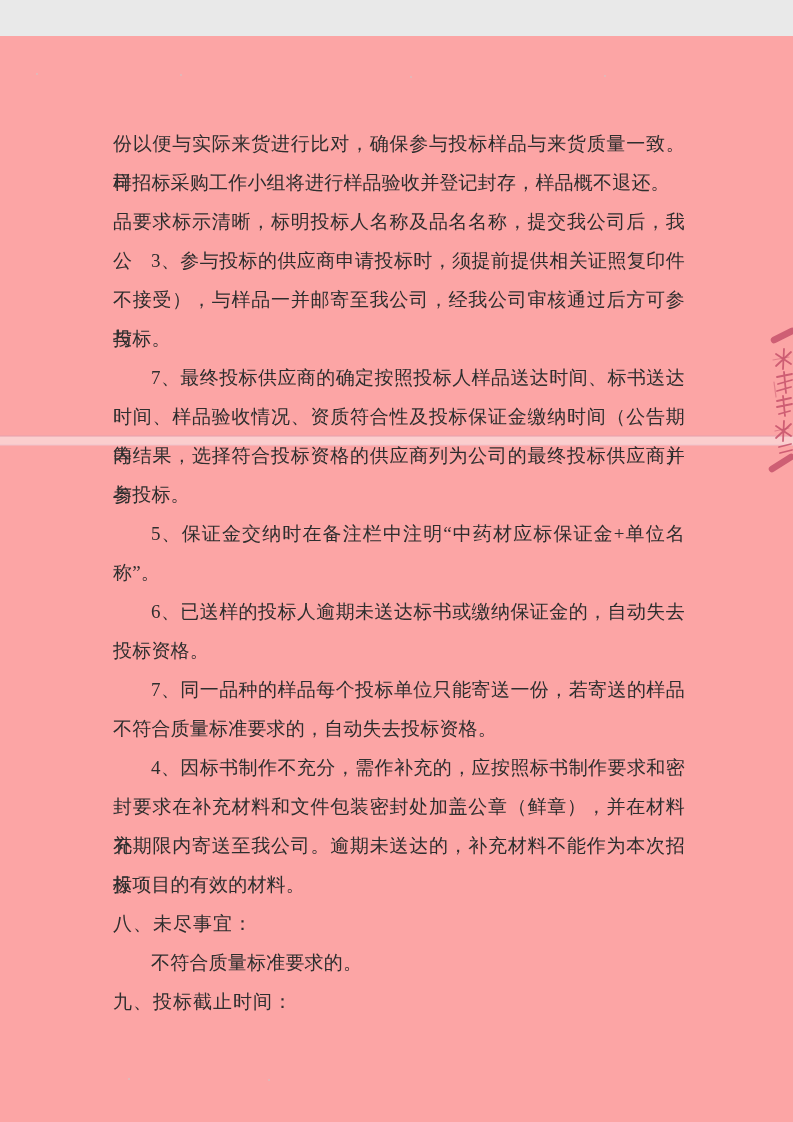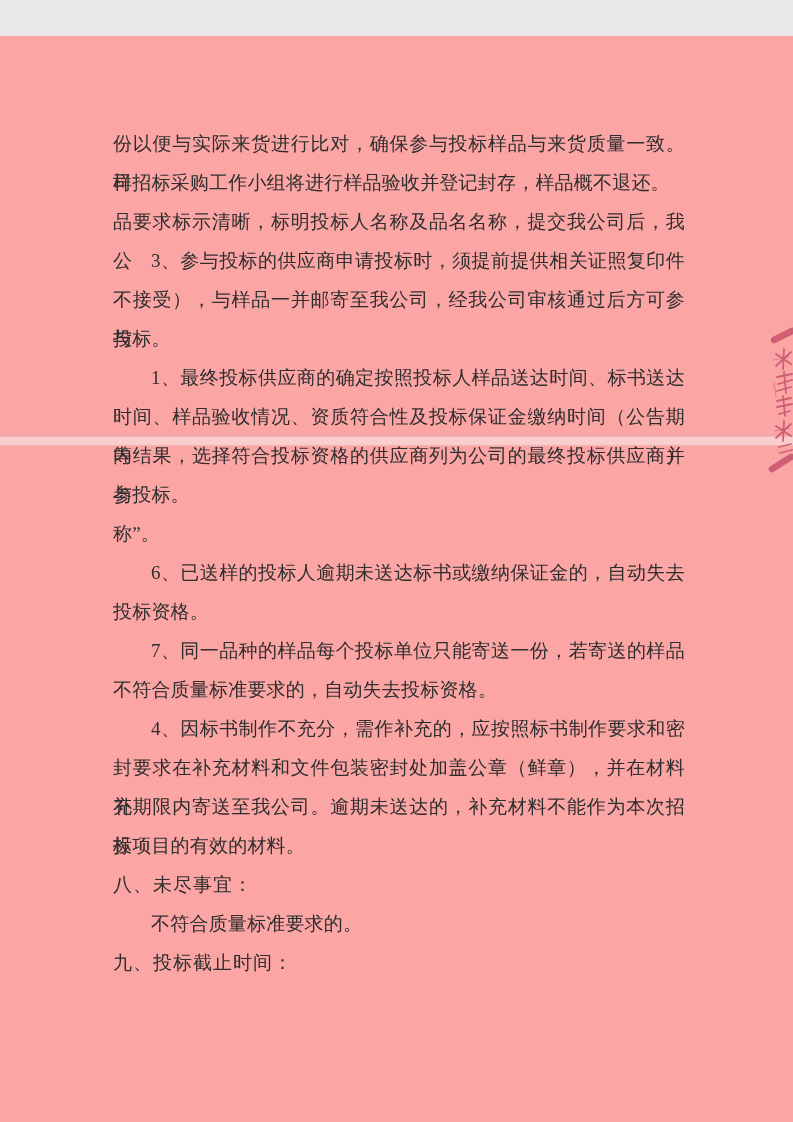--- a/index.html
+++ b/index.html
@@ -56,24 +56,25 @@
 
 <div class="page">
 
   <div class="textblock">
     <div class="line j">份以便与实际来货进行比对，确保参与投标样品与来货质量一致。样</div>
     <div class="line">司招标采购工作小组将进行样品验收并登记封存，样品概不退还。</div>
     <div class="line j">品要求标示清晰，标明投标人名称及品名名称，提交我公司后，我公</div>
     <div class="line i2 j">3、参与投标的供应商申请投标时，须提前提供相关证照复印件</div>
     <div class="line j">不接受），与样品一并邮寄至我公司，经我公司审核通过后方可参与</div>
     <div class="line">投标。</div>
-    <div class="line i2 j">1、最终投标供应商的确定按照投标人样品送达时间、标书送达</div>
+    <div class="line i2 j">7、最终投标供应商的确定按照投标人样品送达时间、标书送达</div>
     <div class="line j">时间、样品验收情况、资质符合性及投标保证金缴纳时间（公告期内）</div>
     <div class="line j">等结果，选择符合投标资格的供应商列为公司的最终投标供应商并参</div>
     <div class="line">与投标。</div>
+    <div class="line i2 j">5、保证金交纳时在备注栏中注明“中药材应标保证金+单位名</div>
     <div class="line">称”。</div>
     <div class="line i2 j">6、已送样的投标人逾期未送达标书或缴纳保证金的，自动失去</div>
     <div class="line">投标资格。</div>
     <div class="line i2 j">7、同一品种的样品每个投标单位只能寄送一份，若寄送的样品</div>
     <div class="line">不符合质量标准要求的，自动失去投标资格。</div>
     <div class="line i2 j">4、因标书制作不充分，需作补充的，应按照标书制作要求和密</div>
     <div class="line j">封要求在补充材料和文件包装密封处加盖公章（鲜章），并在材料补</div>
     <div class="line j">充期限内寄送至我公司。逾期未送达的，补充材料不能作为本次招投</div>
     <div class="line">标项目的有效的材料。</div>
     <div class="line b">八、未尽事宜：</div>

